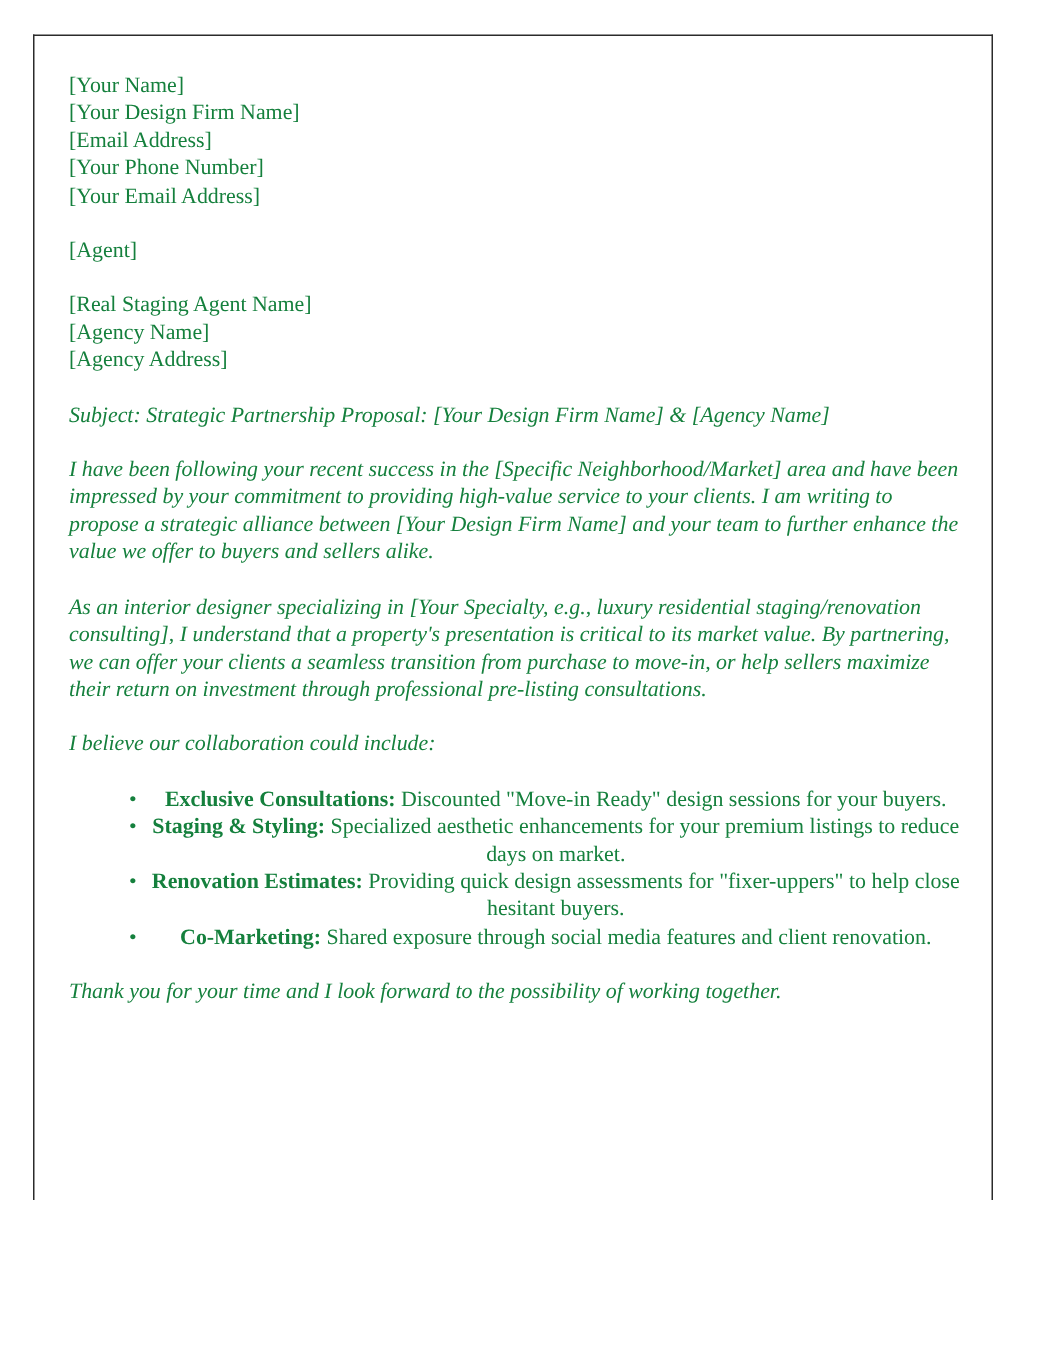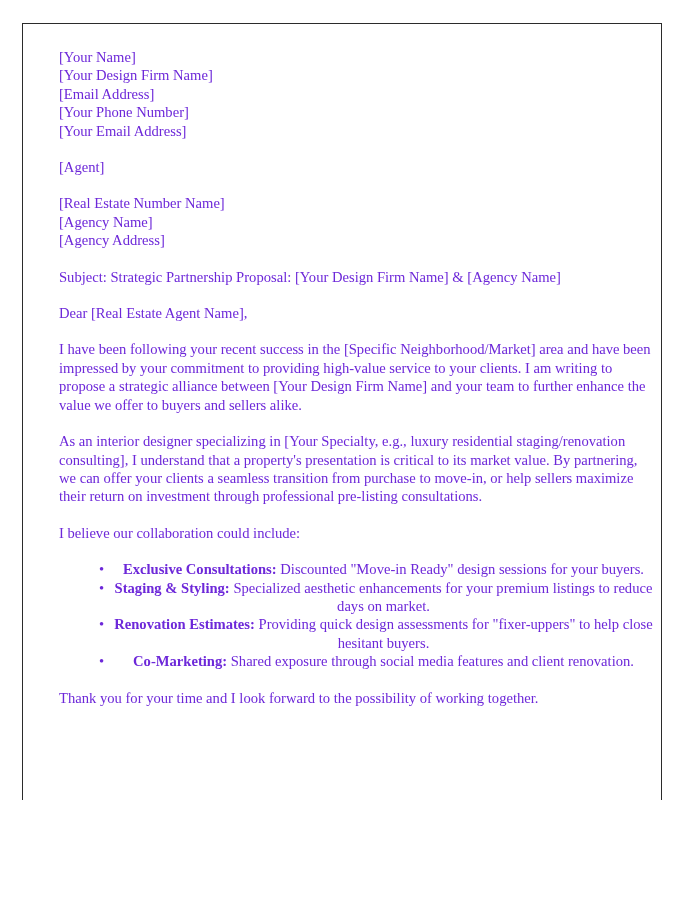--- a/index.html
+++ b/index.html
@@ -23,38 +23,39 @@
     width: 640px;      
     height: 777px;     
     border: 1px solid #2b2b2b;
     border-bottom: none;
     box-sizing: border-box;
     background: #ffffff;
   }
 
   .letter {
     position: absolute;
-    left: 59px;
+    left: 46px;
     top: 48px;
     width: 596px;
     font-size: 14.6px;
     line-height: 18.4px;
-    color: #6d28d9;
+    color: #15803d;
   }
 
   .block {
     margin: 0 0 18px 0;
   }
   .line {
     white-space: nowrap;
   }
 
   p.para {
     margin: 0 0 18px 0;
     text-align: left;
+    font-style: italic;
   }
 
   ul.offer-list {
     list-style: none;
     margin: 18px 0 18px 0;
     padding: 0 0 0 40px;
   }
   ul.offer-list > li {
     position: relative;
     margin: 0 0 0 0;
@@ -86,28 +87,27 @@
     <div class="line">[Email Address]</div>
     <div class="line">[Your Phone Number]</div>
     <div class="line">[Your Email Address]</div>
   </div>
 
   <div class="block">
     <div class="line">[Agent]</div>
   </div>
 
   <div class="block">
-    <div class="line">[Real Estate Number Name]</div>
+    <div class="line">[Real Staging Agent Name]</div>
     <div class="line">[Agency Name]</div>
     <div class="line">[Agency Address]</div>
   </div>
 
   <p class="para">Subject: Strategic Partnership Proposal: [Your Design Firm Name] &amp; [Agency Name]</p>
 
-  <p class="para">Dear [Real Estate Agent Name],</p>
 
   <p class="para">I have been following your recent success in the [Specific Neighborhood/Market] area and have been impressed by your commitment to providing high-value service to your clients. I am writing to propose a strategic alliance between [Your Design Firm Name] and your team to further enhance the value we offer to buyers and sellers alike.</p>
 
   <p class="para">As an interior designer specializing in [Your Specialty, e.g., luxury residential staging/renovation consulting], I understand that a property's presentation is critical to its market value. By partnering, we can offer your clients a seamless transition from purchase to move-in, or help sellers maximize their return on investment through professional pre-listing consultations.</p>
 
   <p class="para">I believe our collaboration could include:</p>
 
   <ul class="offer-list">
     <li>
       <span class="lead">Exclusive Consultations:</span><span> Discounted "Move-in Ready" design sessions for your buyers.</span>

